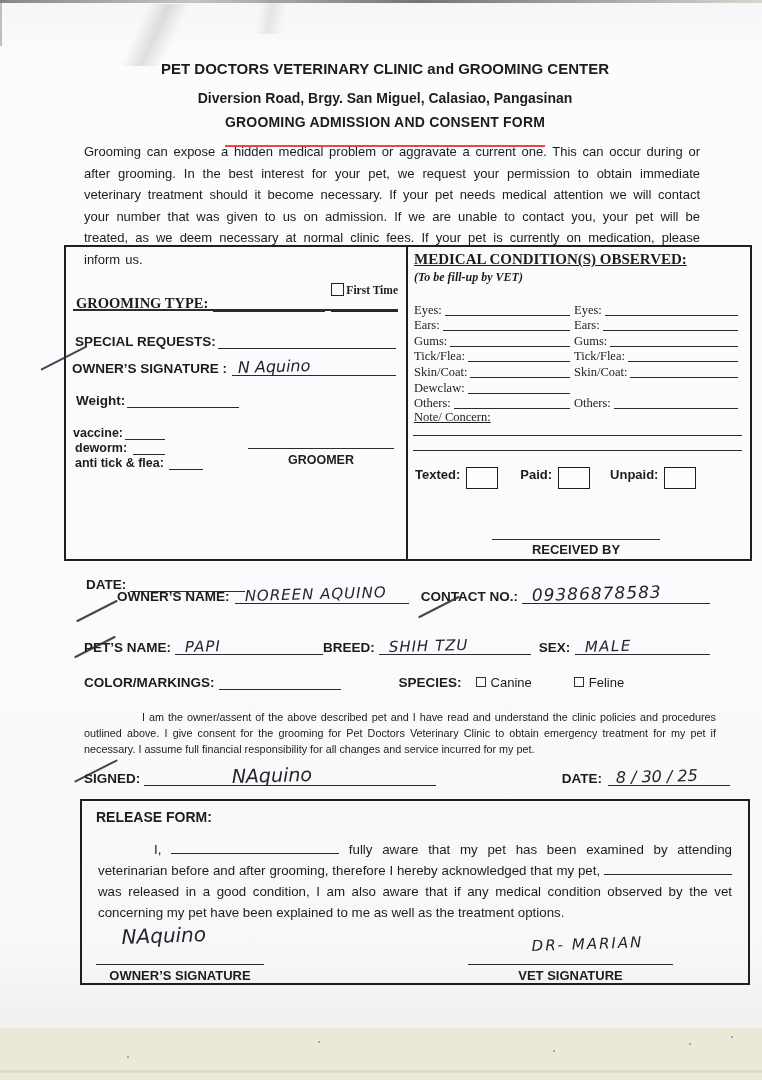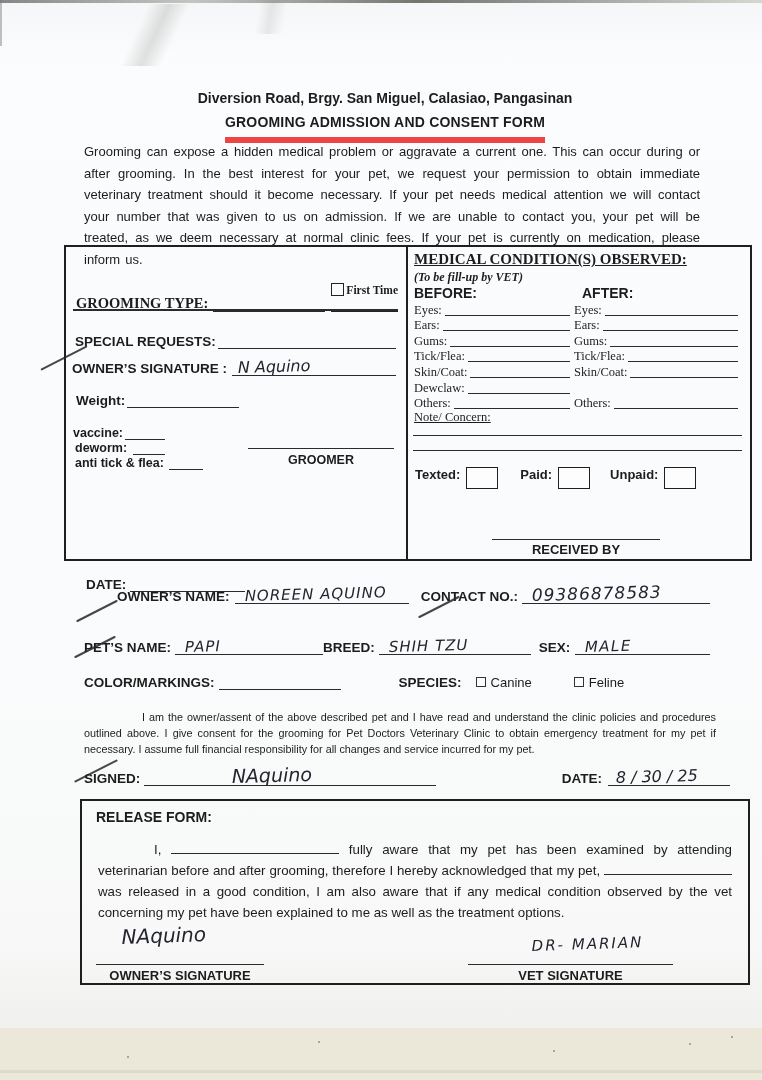--- a/index.html
+++ b/index.html
@@ -23,21 +23,21 @@
   
   .bl{display:inline-block;position:relative;border-bottom:1.6px solid #2a2a2a;height:15px;}
   .bl .hand{position:absolute;left:10px;bottom:-2px;white-space:nowrap;display:inline-block;
             transform:rotate(-1.5deg);transform-origin:left bottom;}
 
   
   .hdr{position:absolute;left:60px;width:650px;text-align:center;}
   .h-clinic{top:60px;font-size:15px;}
   .h-addr{top:90px;font-size:14px;}
   .h-form{top:114px;font-size:14px;}
-  .h-form span{border-bottom:6px solid #ef4444;padding-bottom:7px;letter-spacing:.2px;margin-top:48px;}
+  .h-form span{border-bottom:2px solid #ef4444;padding-bottom:15px;letter-spacing:.2px;margin-top:48px;}
 
   .intro{position:absolute;left:84px;top:141px;width:616px;font-size:13px;line-height:21.6px;
          text-align:justify;word-spacing:1.5px;}
 
   
   .gbox{position:absolute;left:64px;top:245px;width:684px;height:312px;border:2px solid #1f1f1f;}
   .gleft{position:absolute;left:0;top:0;width:340px;height:100%;border-right:2px solid #1f1f1f;}
   .gright{position:absolute;left:342px;top:0;right:0;height:100%;}
   .lrow{position:absolute;display:flex;align-items:flex-end;}
   .lbl-serif{font-family:"Liberation Serif",serif;font-weight:bold;font-size:14.5px;}
@@ -103,20 +103,21 @@
   <div class="left-edge"></div>
   <div class="crease-tl"></div>
   <div class="crease-tc"></div>
   <div class="edge2"></div>
   <div class="speck" style="left:318px;top:1041px"></div>
   <div class="speck" style="left:553px;top:1050px"></div>
   <div class="speck" style="left:127px;top:1056px"></div>
   <div class="speck" style="left:689px;top:1043px"></div>
   <div class="speck" style="left:731px;top:1036px"></div>
 
+  <div class="hdr h-clinic sb">PET DOCTORS VETERINARY CLINIC and GROOMING CENTER</div>
   <div class="hdr h-addr sb">Diversion Road, Brgy. San Miguel, Calasiao, Pangasinan</div>
   <div class="hdr h-form sb"><span>GROOMING ADMISSION AND CONSENT FORM</span></div>
 
   <div class="intro">Grooming can expose a hidden medical problem or aggravate a current one. This can occur during or after grooming. In the best interest for your pet, we request your permission to obtain immediate veterinary treatment should it become necessary. If your pet needs medical attention we will contact your number that was given to us on admission. If we are unable to contact you, your pet will be treated, as we deem necessary at normal clinic fees. If your pet is currently on medication, please inform us.</div>
 
   <div class="gbox">
 
     <div class="gleft">
       <div class="lrow" style="left:10px;right:8px;top:36px;">
         <span class="lbl-serif">GROOMING TYPE:</span>
@@ -158,24 +159,20 @@
         <span class="bl" style="width:34px;margin-left:5px"></span>
       </div>
 
       <div class="groomer-line"></div>
       <div class="groomer-lbl">GROOMER</div>
     </div>
 
     <div class="gright">
       <div class="mc-title">MEDICAL CONDITION(S) OBSERVED:</div>
       <div class="mc-sub">(To be fill-up by VET)</div>
-      <div class="mc-ba">
-        <span>BEFORE:</span>
-        <span class="mc-after">AFTER:</span>
-      </div>
 
       <div class="mc-rows">
         <div class="mc-row">
           <span class="mc-l">
               <span>Eyes:</span>
               <span class="mline"></span>
             </span>
           <span class="mc-r">
               <span>Eyes:</span>
               <span class="mline"></span>

